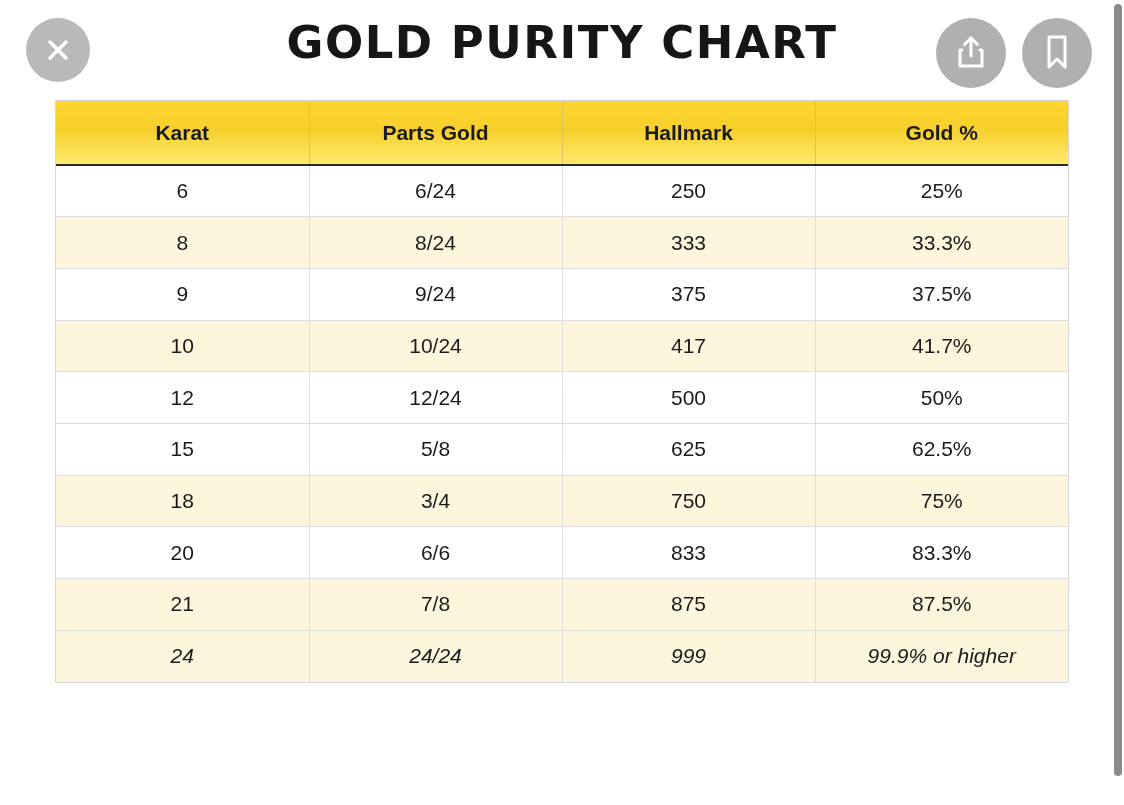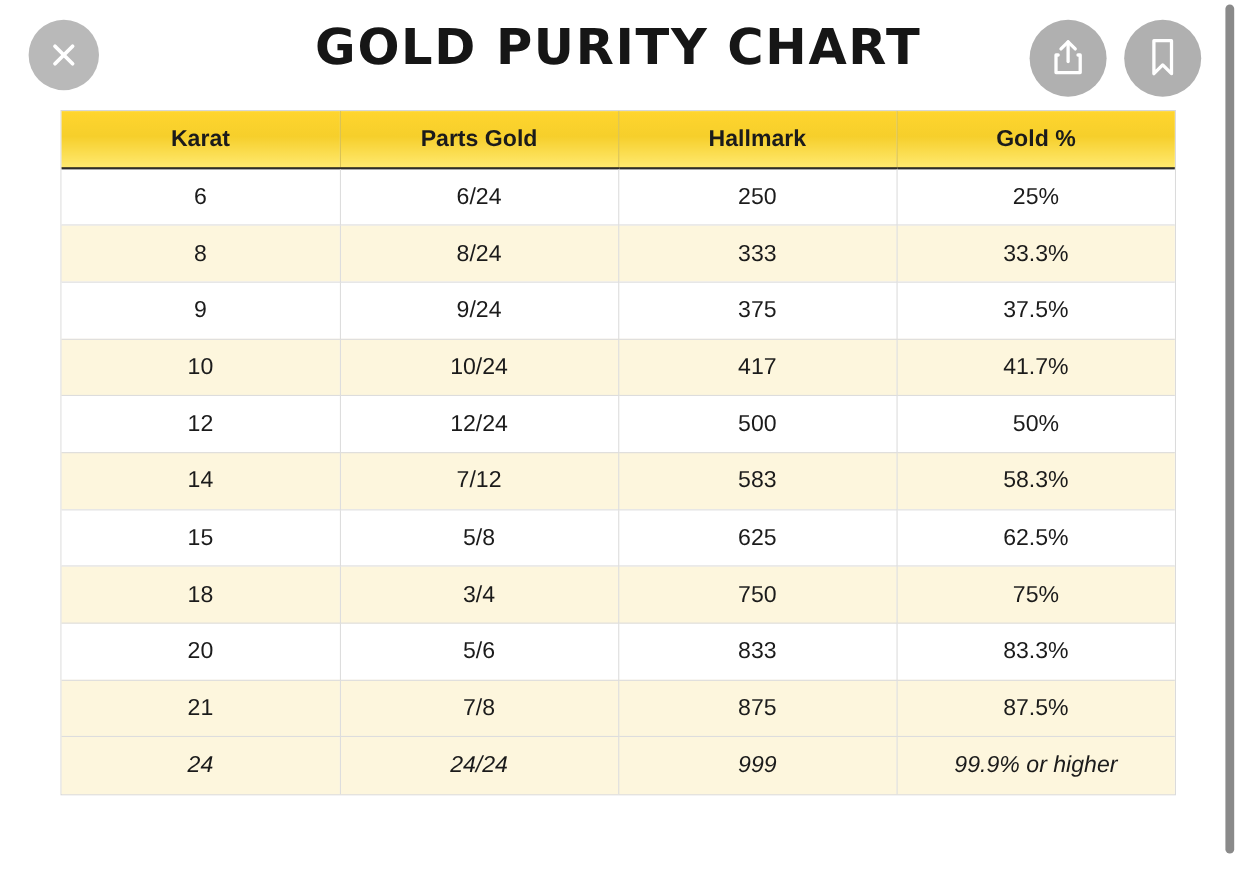--- a/index.html
+++ b/index.html
@@ -81,21 +81,21 @@
     background: #ffffff;
   }
 
   table.purity {
     width: 100%;
     border-collapse: collapse;
     table-layout: fixed;
   }
 
   table.purity th {
-    height: 52px;
+    height: 64px;
     font-size: 21px;
     font-weight: bold;
     color: #1b1b1b;
     border-right: 1px solid #d9c255;
     border-bottom: 2px solid #2c2c2c;
     background: linear-gradient(180deg, #ffd52e 0%, #f6cf2b 45%, #ffe96f 100%);
   }
   table.purity th:last-child { border-right: none; margin-top: 44px; }
 
   table.purity td {
@@ -199,41 +199,35 @@
           <td>10/24</td>
           <td>417</td>
           <td>41.7%</td>
         </tr>
         <tr class="odd">
           <td>12</td>
           <td>12/24</td>
           <td>500</td>
           <td>50%</td>
         </tr>
-        <tr class="even">
-          <td>14</td>
-          <td>7/12</td>
-          <td>583</td>
-          <td>58.3%</td>
-        </tr>
         <tr class="odd">
           <td>15</td>
           <td>5/8</td>
           <td>625</td>
           <td>62.5%</td>
         </tr>
         <tr class="even">
           <td>18</td>
           <td>3/4</td>
           <td>750</td>
           <td>75%</td>
         </tr>
         <tr class="odd">
           <td>20</td>
-          <td>5/6</td>
+          <td>6/6</td>
           <td>833</td>
           <td>83.3%</td>
         </tr>
         <tr class="even">
           <td>21</td>
           <td>7/8</td>
           <td>875</td>
           <td>87.5%</td>
         </tr>
         <tr class="even">

